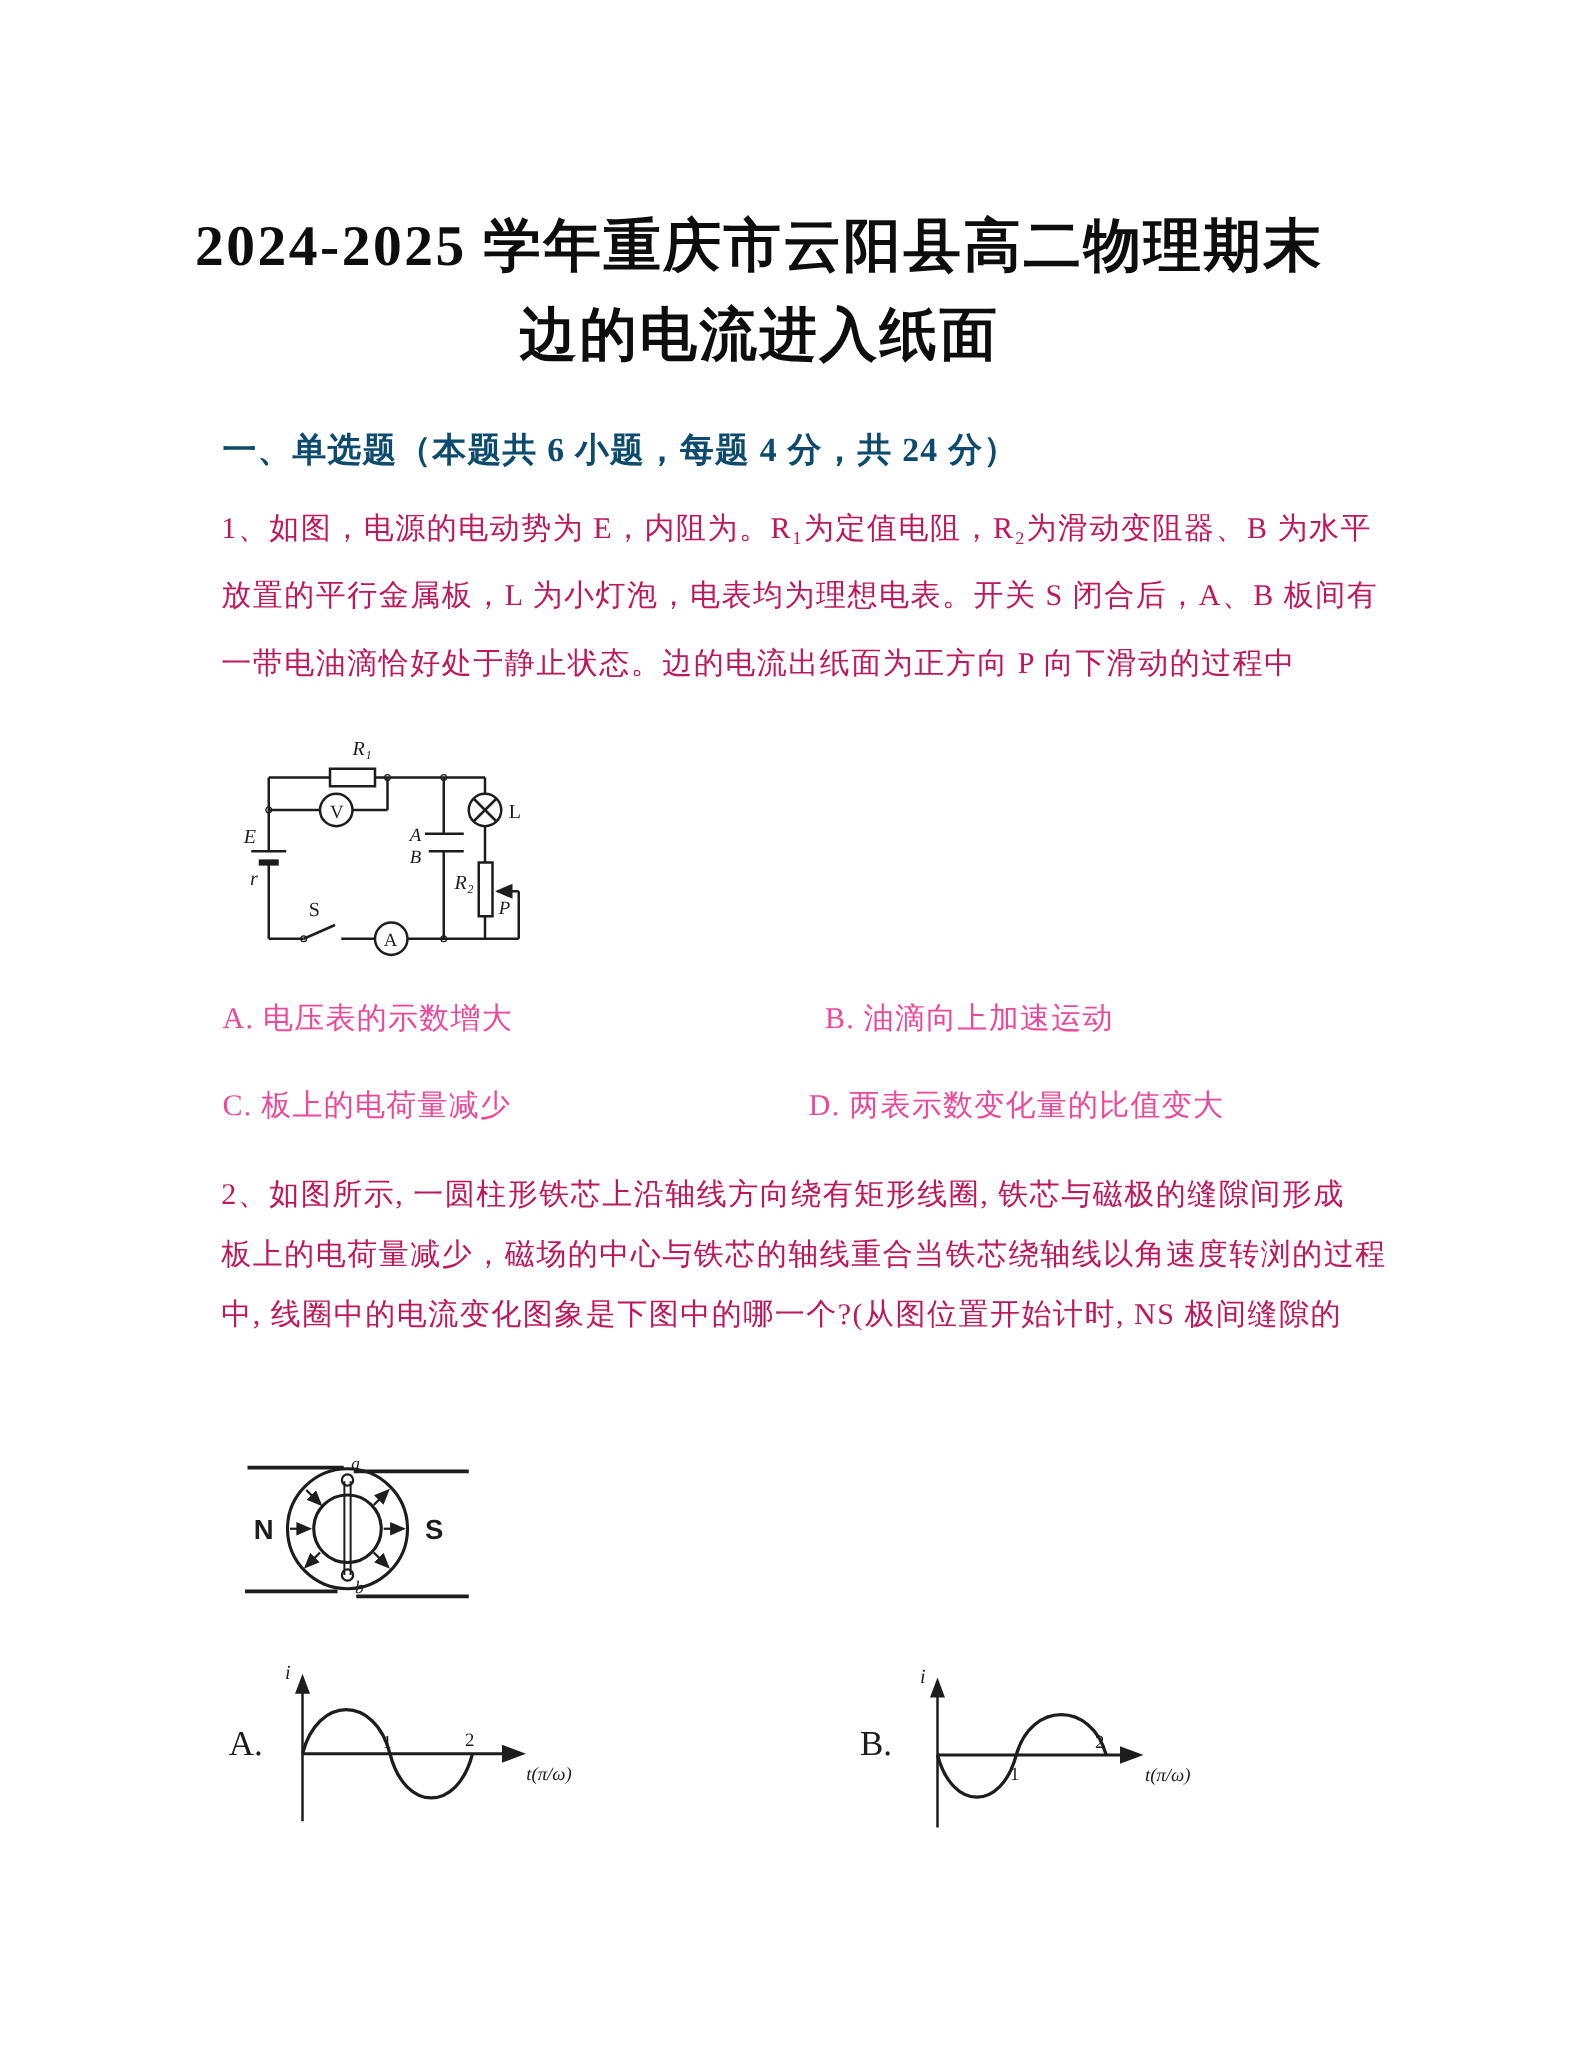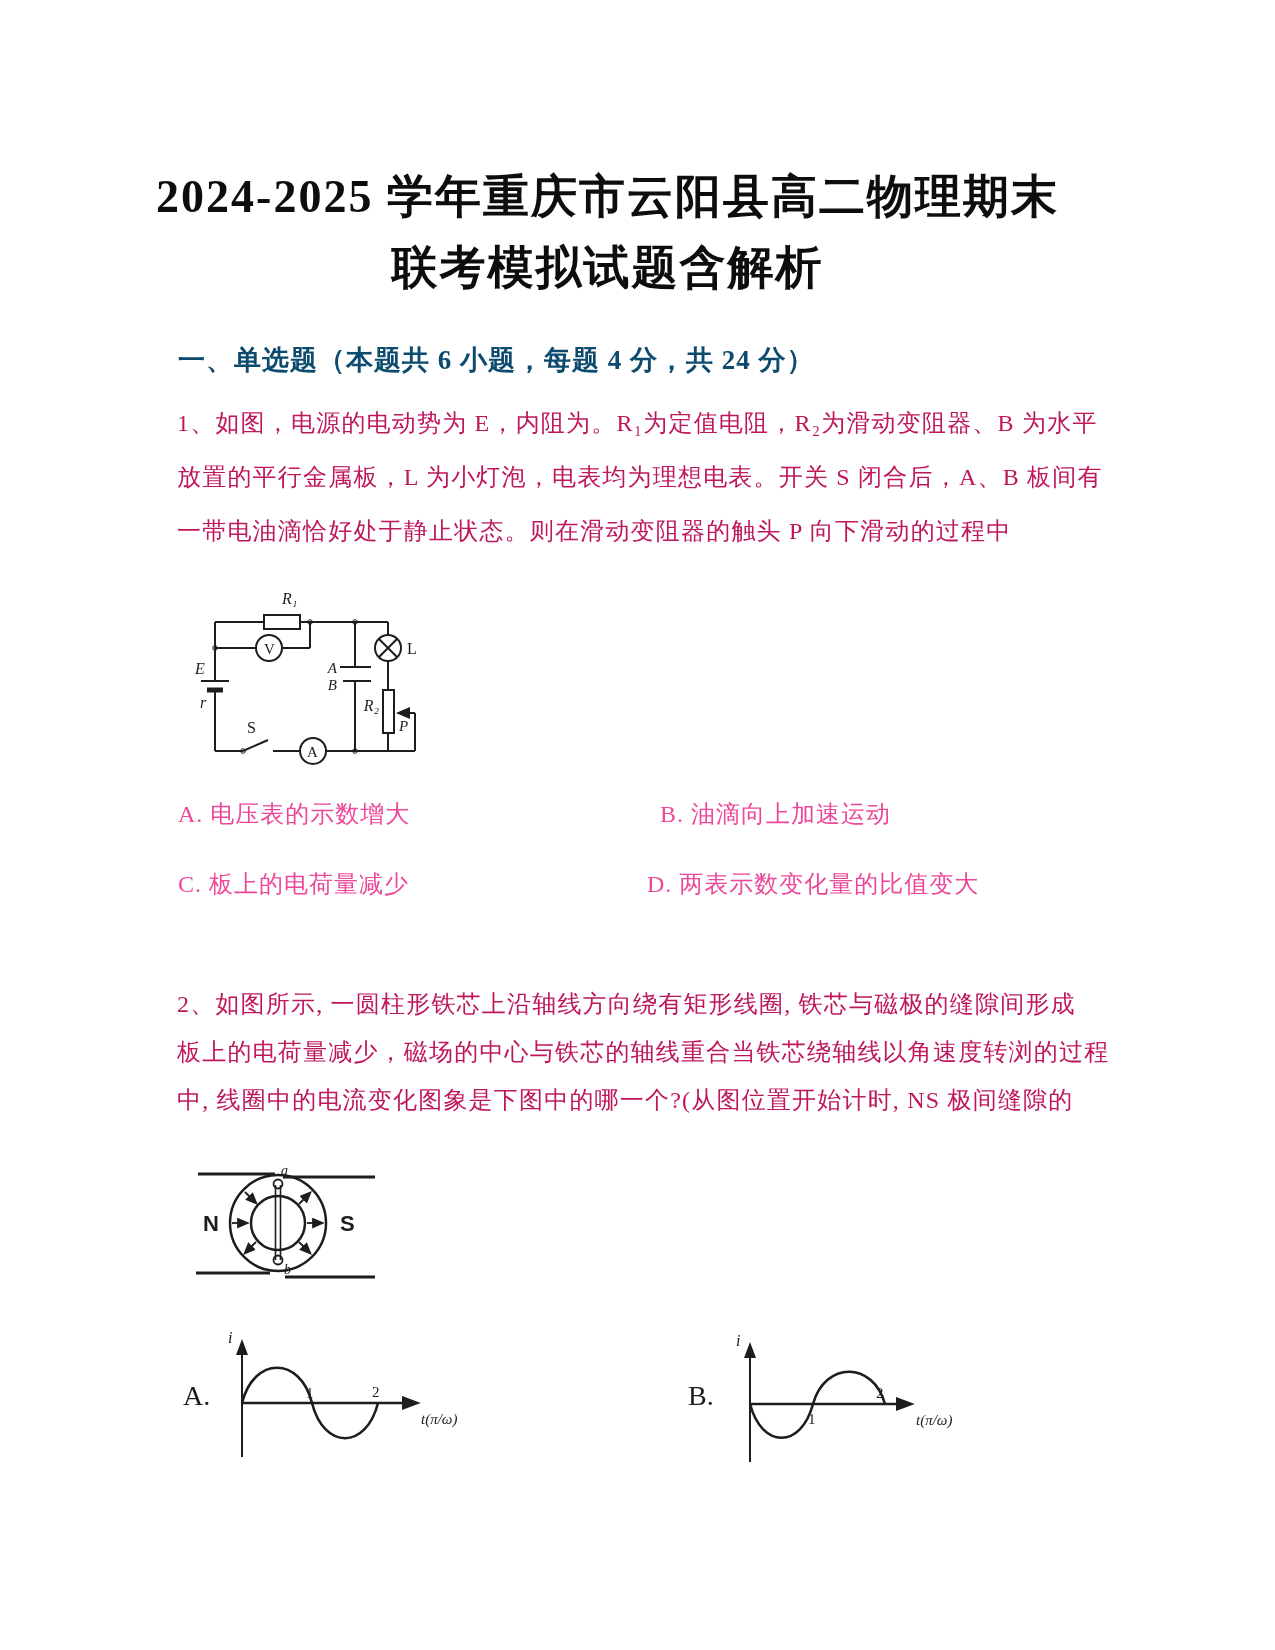--- a/index.html
+++ b/index.html
@@ -4,46 +4,46 @@
 <style>
   html,body{margin:0;padding:0;background:#ffffff;}
   .page{position:relative;width:1275px;height:1650px;background:#ffffff;overflow:hidden;
         font-family:"Liberation Serif","DejaVu Serif",serif;color:#171717;}
   .title{position:absolute;top:130px;left:0;width:1215px;text-align:center;
          font-size:46px;font-weight:700;line-height:71px;letter-spacing:2px;color:#0d0d0d;}
   .title .tl{display:block;}
   .heading{position:absolute;top:342px;left:178px;font-size:27px;font-weight:700;letter-spacing:1px;color:#0c4a6e;}
   .bodyblock{position:absolute;left:177px;width:945px;font-size:24px;color:#be185d;}
   .q1block{top:396px;line-height:54px;}
-  .q2block{top:980px;line-height:48px;}
+  .q2block{top:932px;line-height:48px;}
   .tline{white-space:nowrap;letter-spacing:1.2px;}
   .opt{position:absolute;font-size:24px;letter-spacing:1px;color:#ec4899;white-space:nowrap;}
   .glabel{position:absolute;font-size:28px;color:#1c1c1c;}
   svg{position:absolute;overflow:visible;}
   svg line,svg path,svg rect,svg circle,svg polyline{stroke:#1d1d1d;fill:none;}
   svg text{fill:#1d1d1d;stroke:none;font-family:"Liberation Serif","DejaVu Serif",serif;}
   .lbl-it{font-style:italic;}
   .ns{font-family:"Liberation Sans","DejaVu Sans",sans-serif;font-weight:700;}
 </style>
 </head>
 <body>
 
 <div class="page">
 
   <h1 class="title">
     <span class="tl">2024-2025 学年重庆市云阳县高二物理期末</span>
-    <span class="tl">联考模拟试题含解析</span>
+    <span class="tl">边的电流进入纸面</span>
   </h1>
 
   <div class="heading">一、单选题（本题共 6 小题，每题 4 分，共 24 分）</div>
 
   <div class="bodyblock q1block">
     <div class="tline">1、如图，电源的电动势为 E，内阻为。R₁为定值电阻，R₂为滑动变阻器、B 为水平</div>
     <div class="tline">放置的平行金属板，L 为小灯泡，电表均为理想电表。开关 S 闭合后，A、B 板间有</div>
-    <div class="tline">一带电油滴恰好处于静止状态。则在滑动变阻器的触头 P 向下滑动的过程中</div>
+    <div class="tline">一带电油滴恰好处于静止状态。边的电流出纸面为正方向 P 向下滑动的过程中</div>
   </div>
 
   <svg style="left:193px;top:562px;" width="245" height="200" viewBox="0 0 245 200">
     <defs>
       <marker id="arrP" markerWidth="8" markerHeight="8" refX="6" refY="3" orient="auto">
         <polygon points="0,0 7,3 0,6" fill="#1d1d1d" stroke="none"></polygon>
       </marker>
     </defs>
 
     <line x1="22" y1="60" x2="71" y2="60" stroke-width="2"></line>

